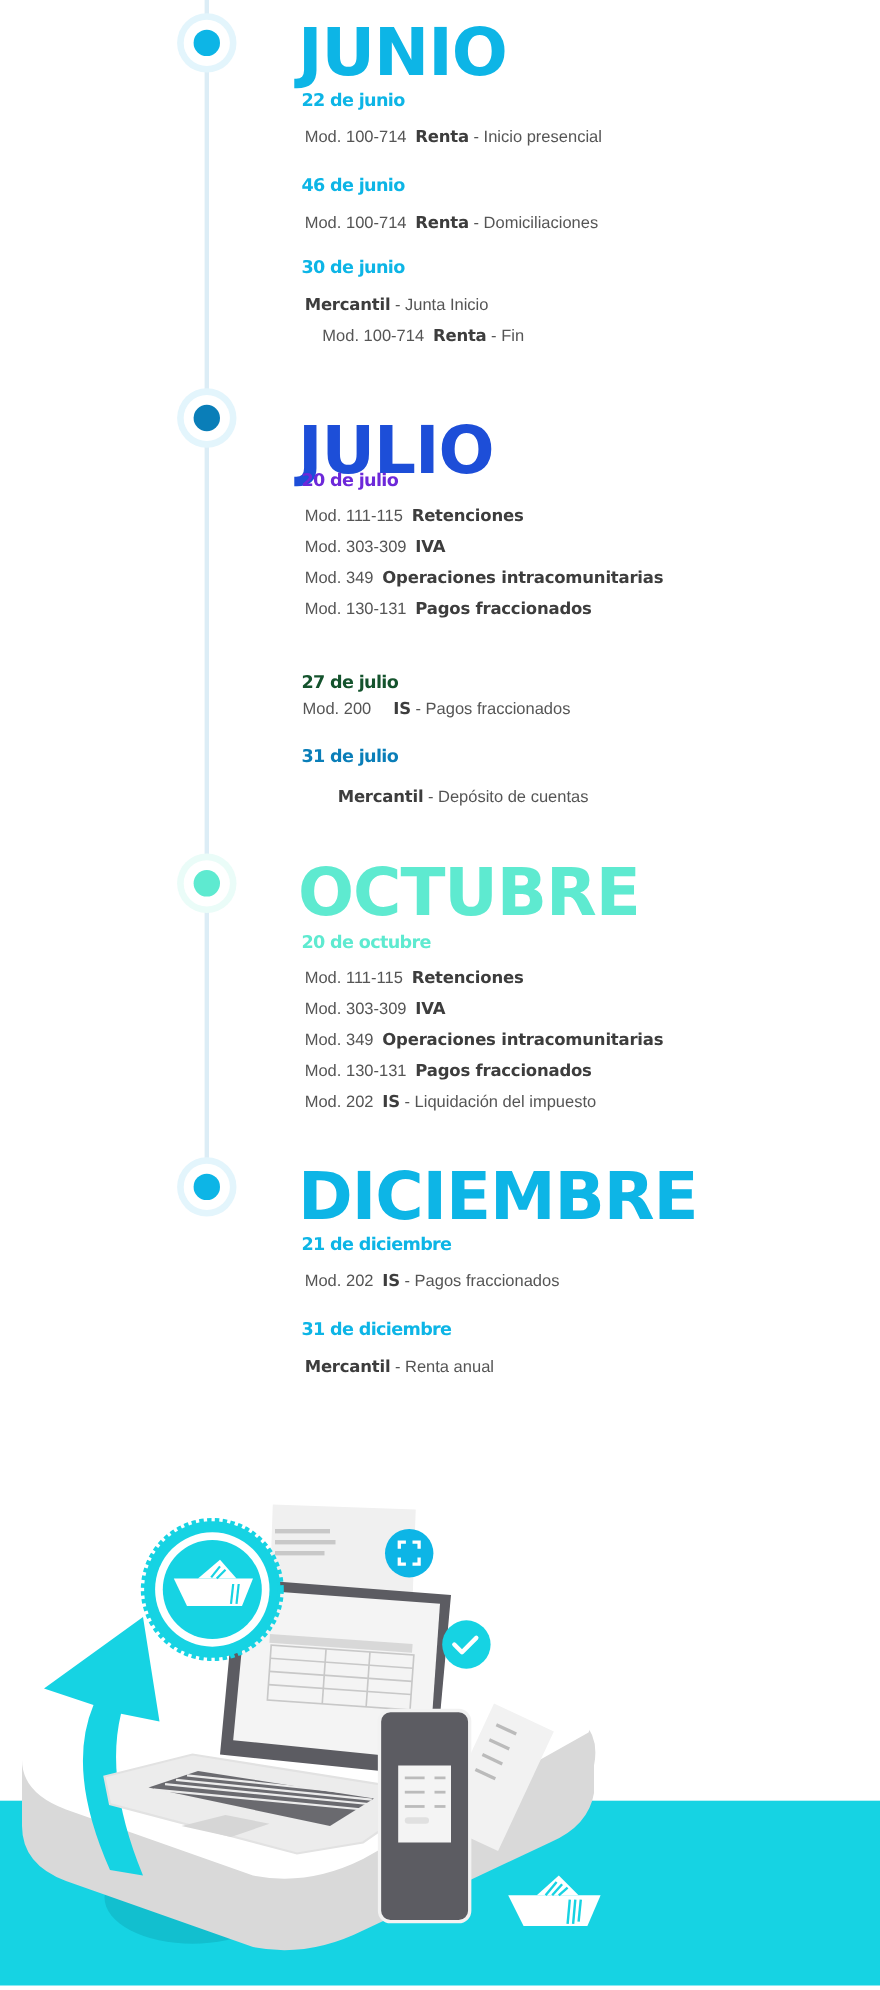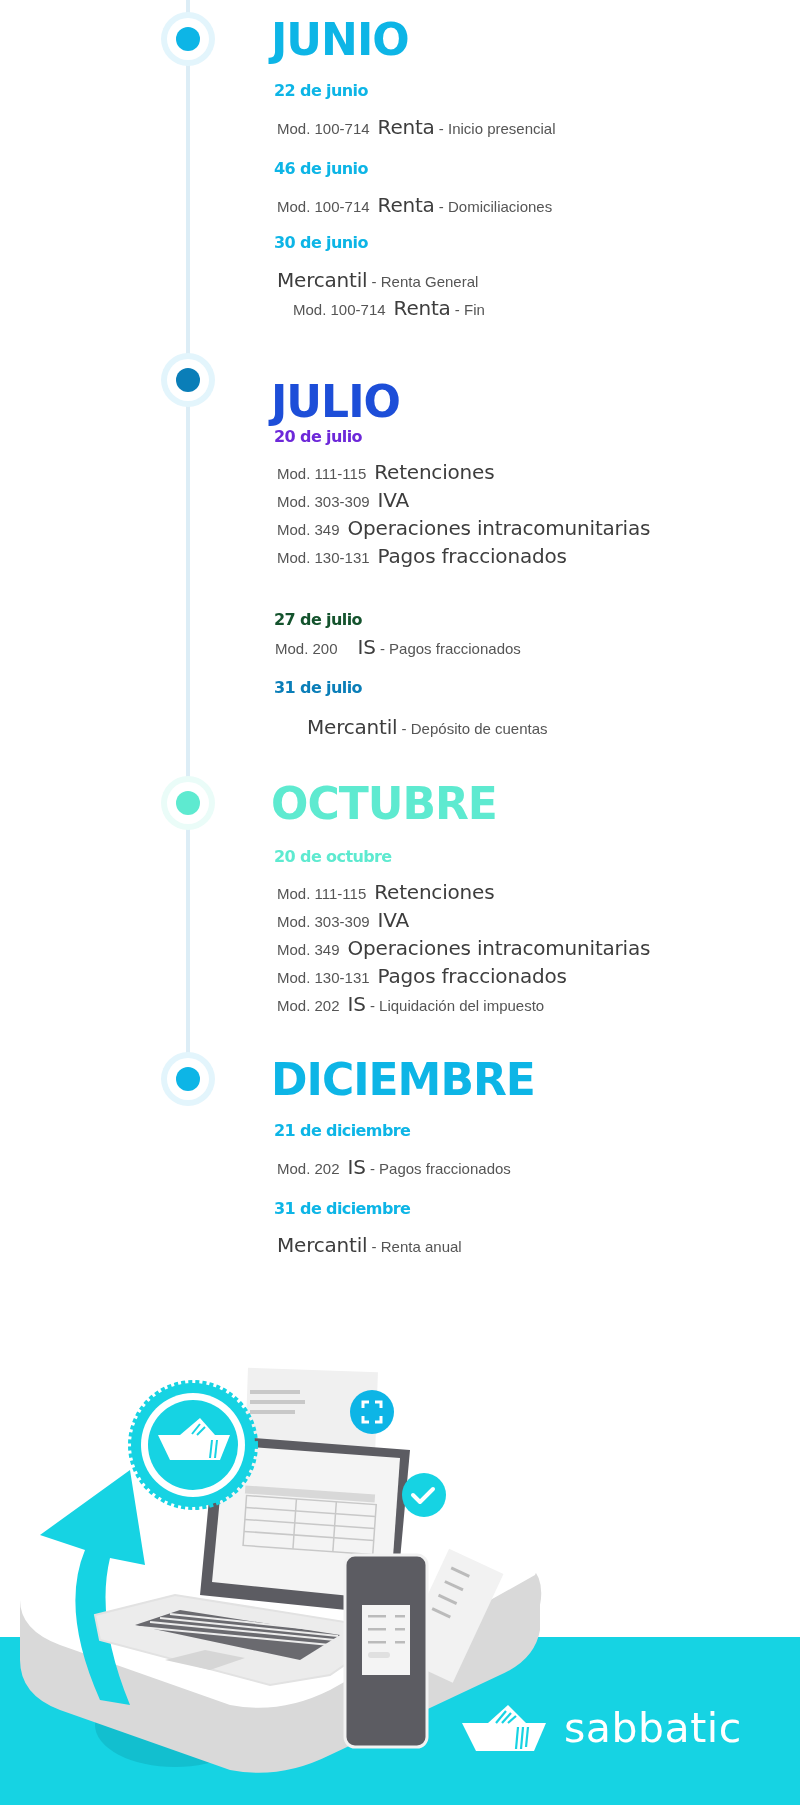--- a/index.html
+++ b/index.html
@@ -17,36 +17,36 @@
   .month-dot .ring {
     position: absolute; left: 6px; top: 6px; width: 42px; height: 42px; border-radius: 50%;
     background: #ffffff;
   }
   .month-dot .core {
     position: absolute; left: 15px; top: 15px; width: 24px; height: 24px; border-radius: 50%;
   }
 
   .month-title {
     position: absolute; left: 271px;
-    font-family: "DejaVu Sans", sans-serif; font-weight: 900; font-size: 44px;
+    font-family: "DejaVu Sans", sans-serif; font-weight: 900; font-size: 60px;
     letter-spacing: -1px; line-height: 1;
     font-weight: bold;
   }
   .date-title {
     position: absolute; left: 274px;
     font-family: "DejaVu Sans", sans-serif; font-weight: bold; font-size: 16px;
     letter-spacing: -0.6px; line-height: 1;
   }
   .row {
     position: absolute; left: 277px; white-space: nowrap;
     font-size: 15px; line-height: 1; color: #555;
   }
   .row .mod { color: #555; margin-right: 8px; }
   .row .kw {
-    font-family: "DejaVu Sans", sans-serif; font-weight: normal; color: #3d3d3d; font-size: 20px;
+    font-family: "DejaVu Sans", sans-serif; font-weight: bold; color: #3d3d3d; font-size: 15px;
     letter-spacing: -0.2px;
   }
   .row .desc { color: #555; }
 
   .footer-band {
     position: absolute; left: 0; top: 1637px; width: 800px; height: 168px; background: #16d3e3;
   }
   .illustration { position: absolute; left: 0; top: 1360px; width: 560px; height: 445px; }
   .brand {
     position: absolute; left: 460px; top: 1698px; height: 60px; display: flex; align-items: center;
@@ -72,21 +72,21 @@
   <span class="mod">Mod. 100-714</span><span class="kw">Renta</span><span class="desc"> - Inicio presencial</span>
 </div>
 
 <div class="date-title" style="top:161px;color:#0db5e6;">46 de junio</div>
 <div class="row" style="top:195px;">
   <span class="mod">Mod. 100-714</span><span class="kw">Renta</span><span class="desc"> - Domiciliaciones</span>
 </div>
 
 <div class="date-title" style="top:235px;color:#0db5e6;">30 de junio</div>
 <div class="row" style="top:270px;">
-  <span class="kw">Mercantil</span><span class="desc"> - Renta General</span>
+  <span class="kw">Mercantil</span><span class="desc"> - Junta Inicio</span>
 </div>
 <div class="row" style="top:298px;margin-left:16px;">
   <span class="mod">Mod. 100-714</span><span class="kw">Renta</span><span class="desc"> - Fin</span>
 </div>
 
 <div class="month-dot" style="top:353px;background:#e3f5fc;">
   <div class="ring"></div>
     <div class="core" style="background:#0a7eb8;"></div>
 </div>
 <div class="month-title" style="top:380px;color:#1d4ed8;">JULIO</div>
@@ -243,14 +243,13 @@
     <path d="M28 20 L48 2 L66 20 Z" fill="#ffffff"></path>
     <g stroke="#16d3e3" stroke-width="2.2">
       <line x1="46" y1="8" x2="36" y2="20"></line>
       <line x1="51" y1="10" x2="42" y2="20"></line>
       <line x1="56" y1="13" x2="48" y2="20"></line>
       <line x1="58" y1="24" x2="56" y2="46"></line>
       <line x1="63" y1="24" x2="61" y2="46"></line>
       <line x1="68" y1="24" x2="66" y2="44"></line>
     </g>
   </svg>
-  <span class="brand-name">sabbatic</span>
 </div>
 
 </body></html>

